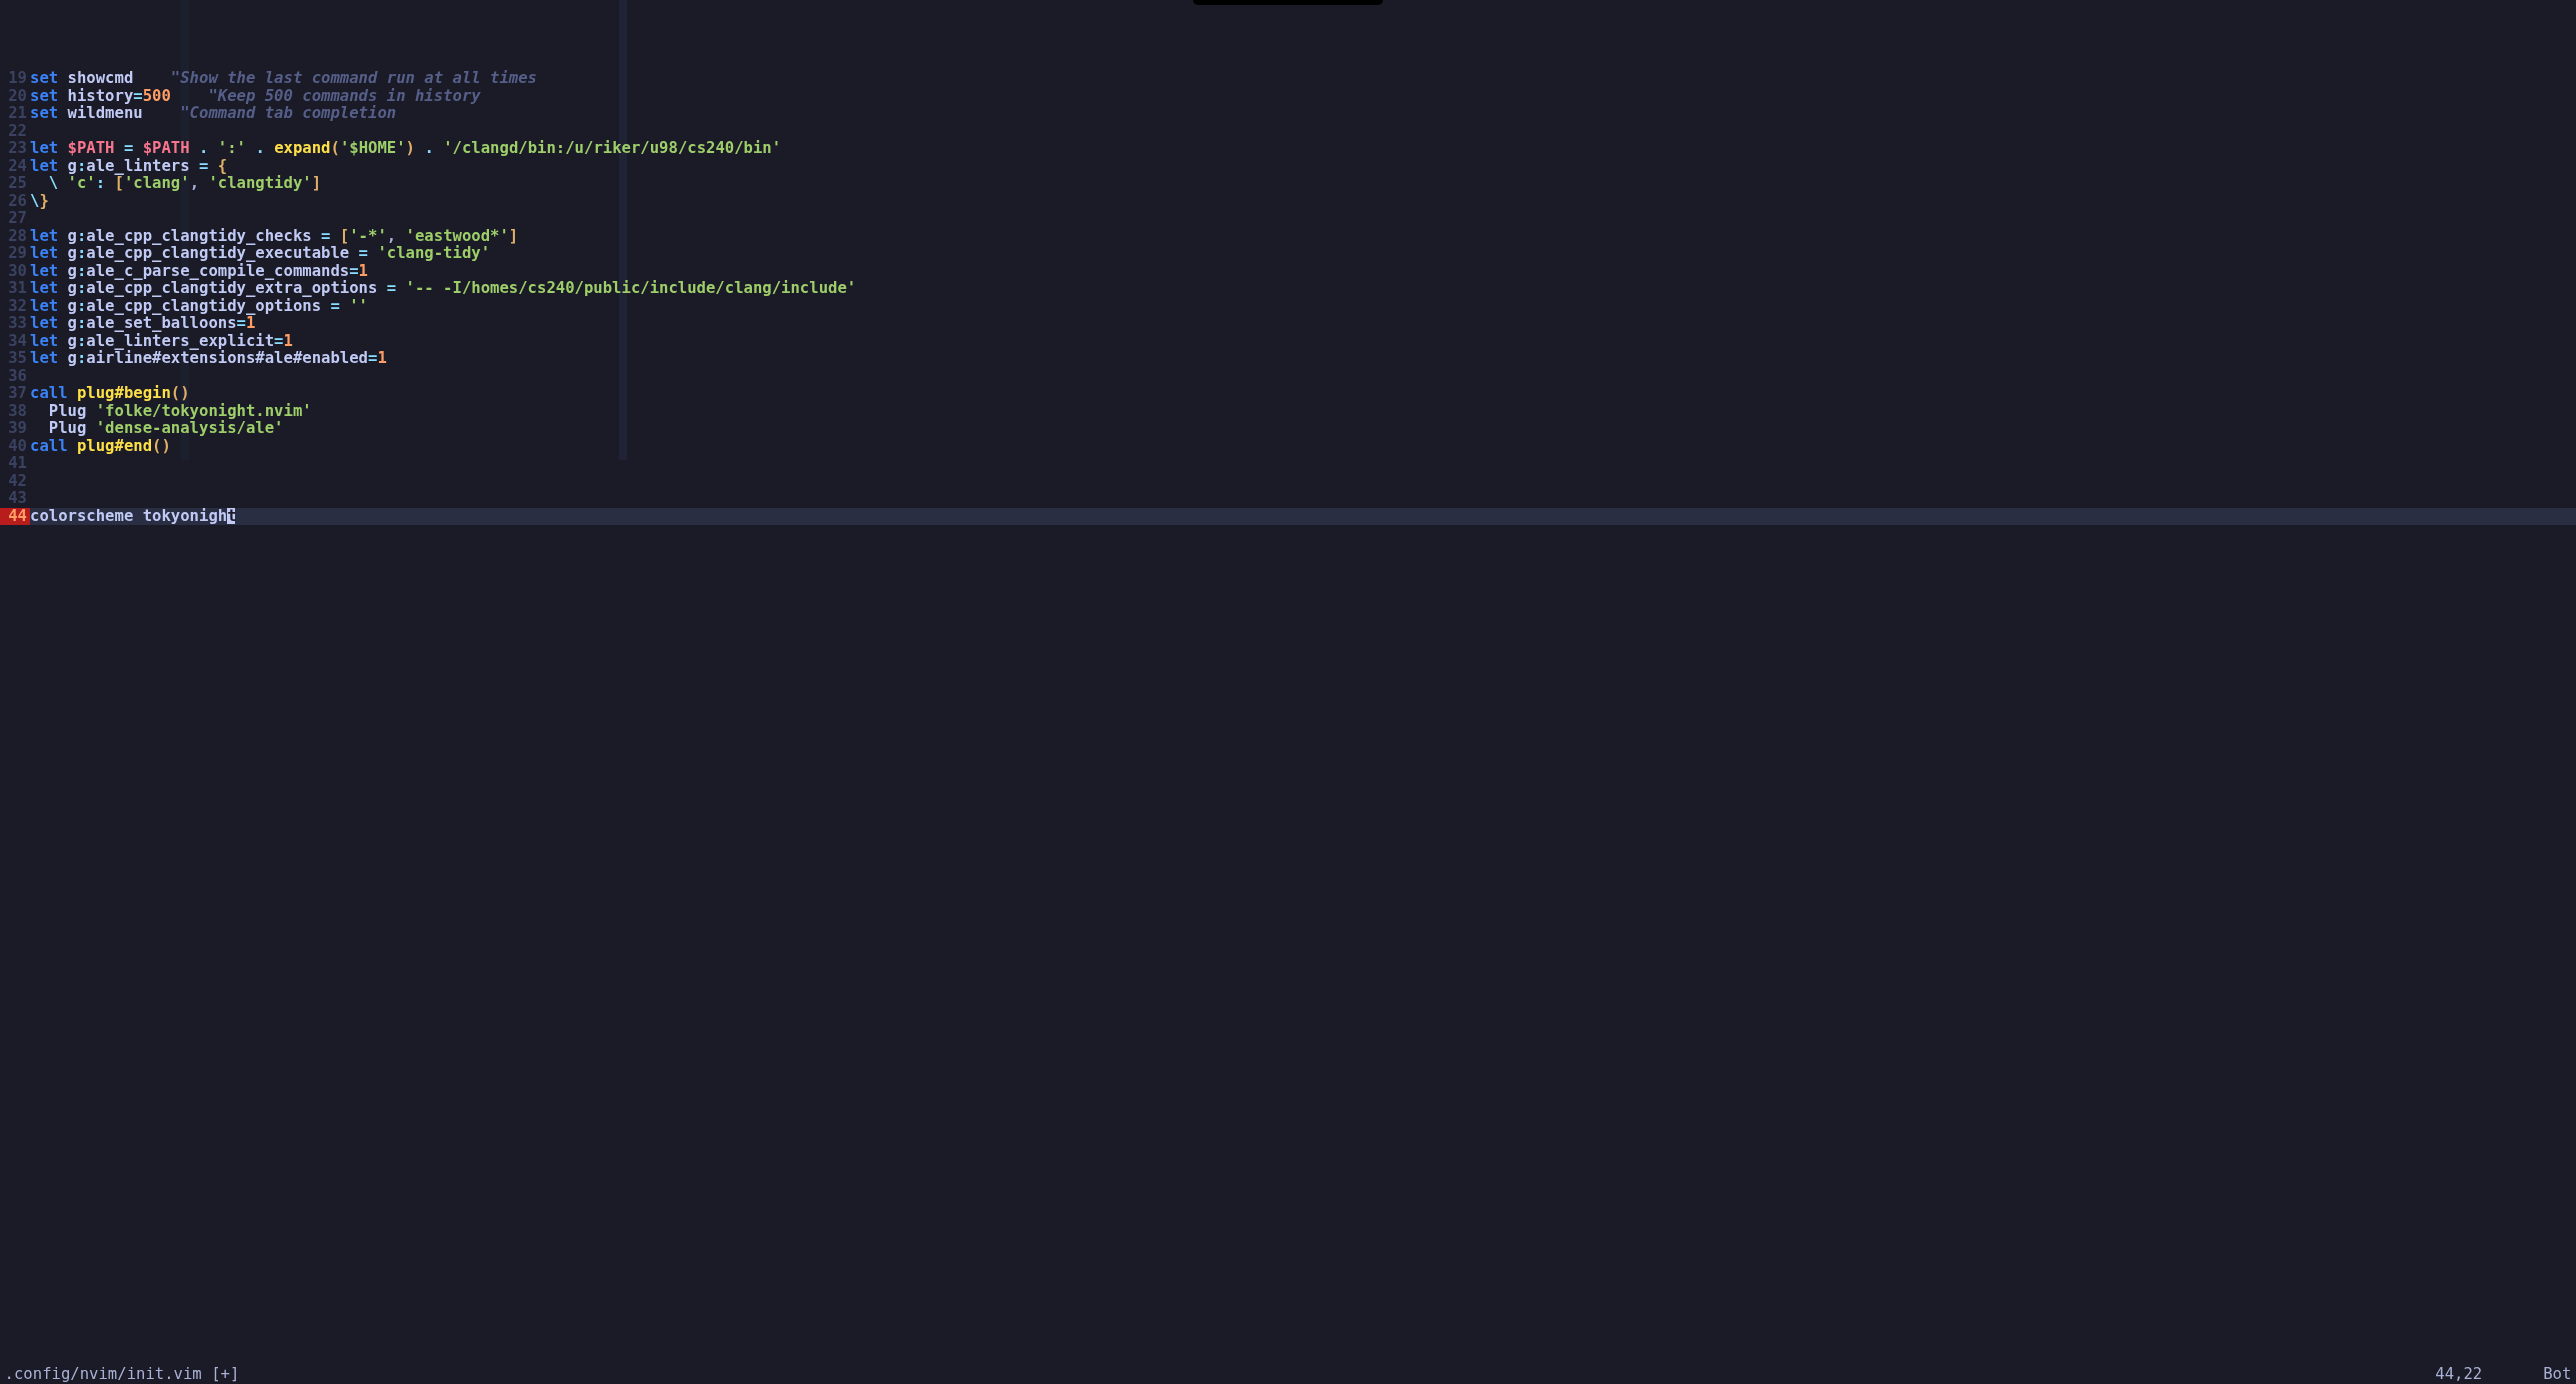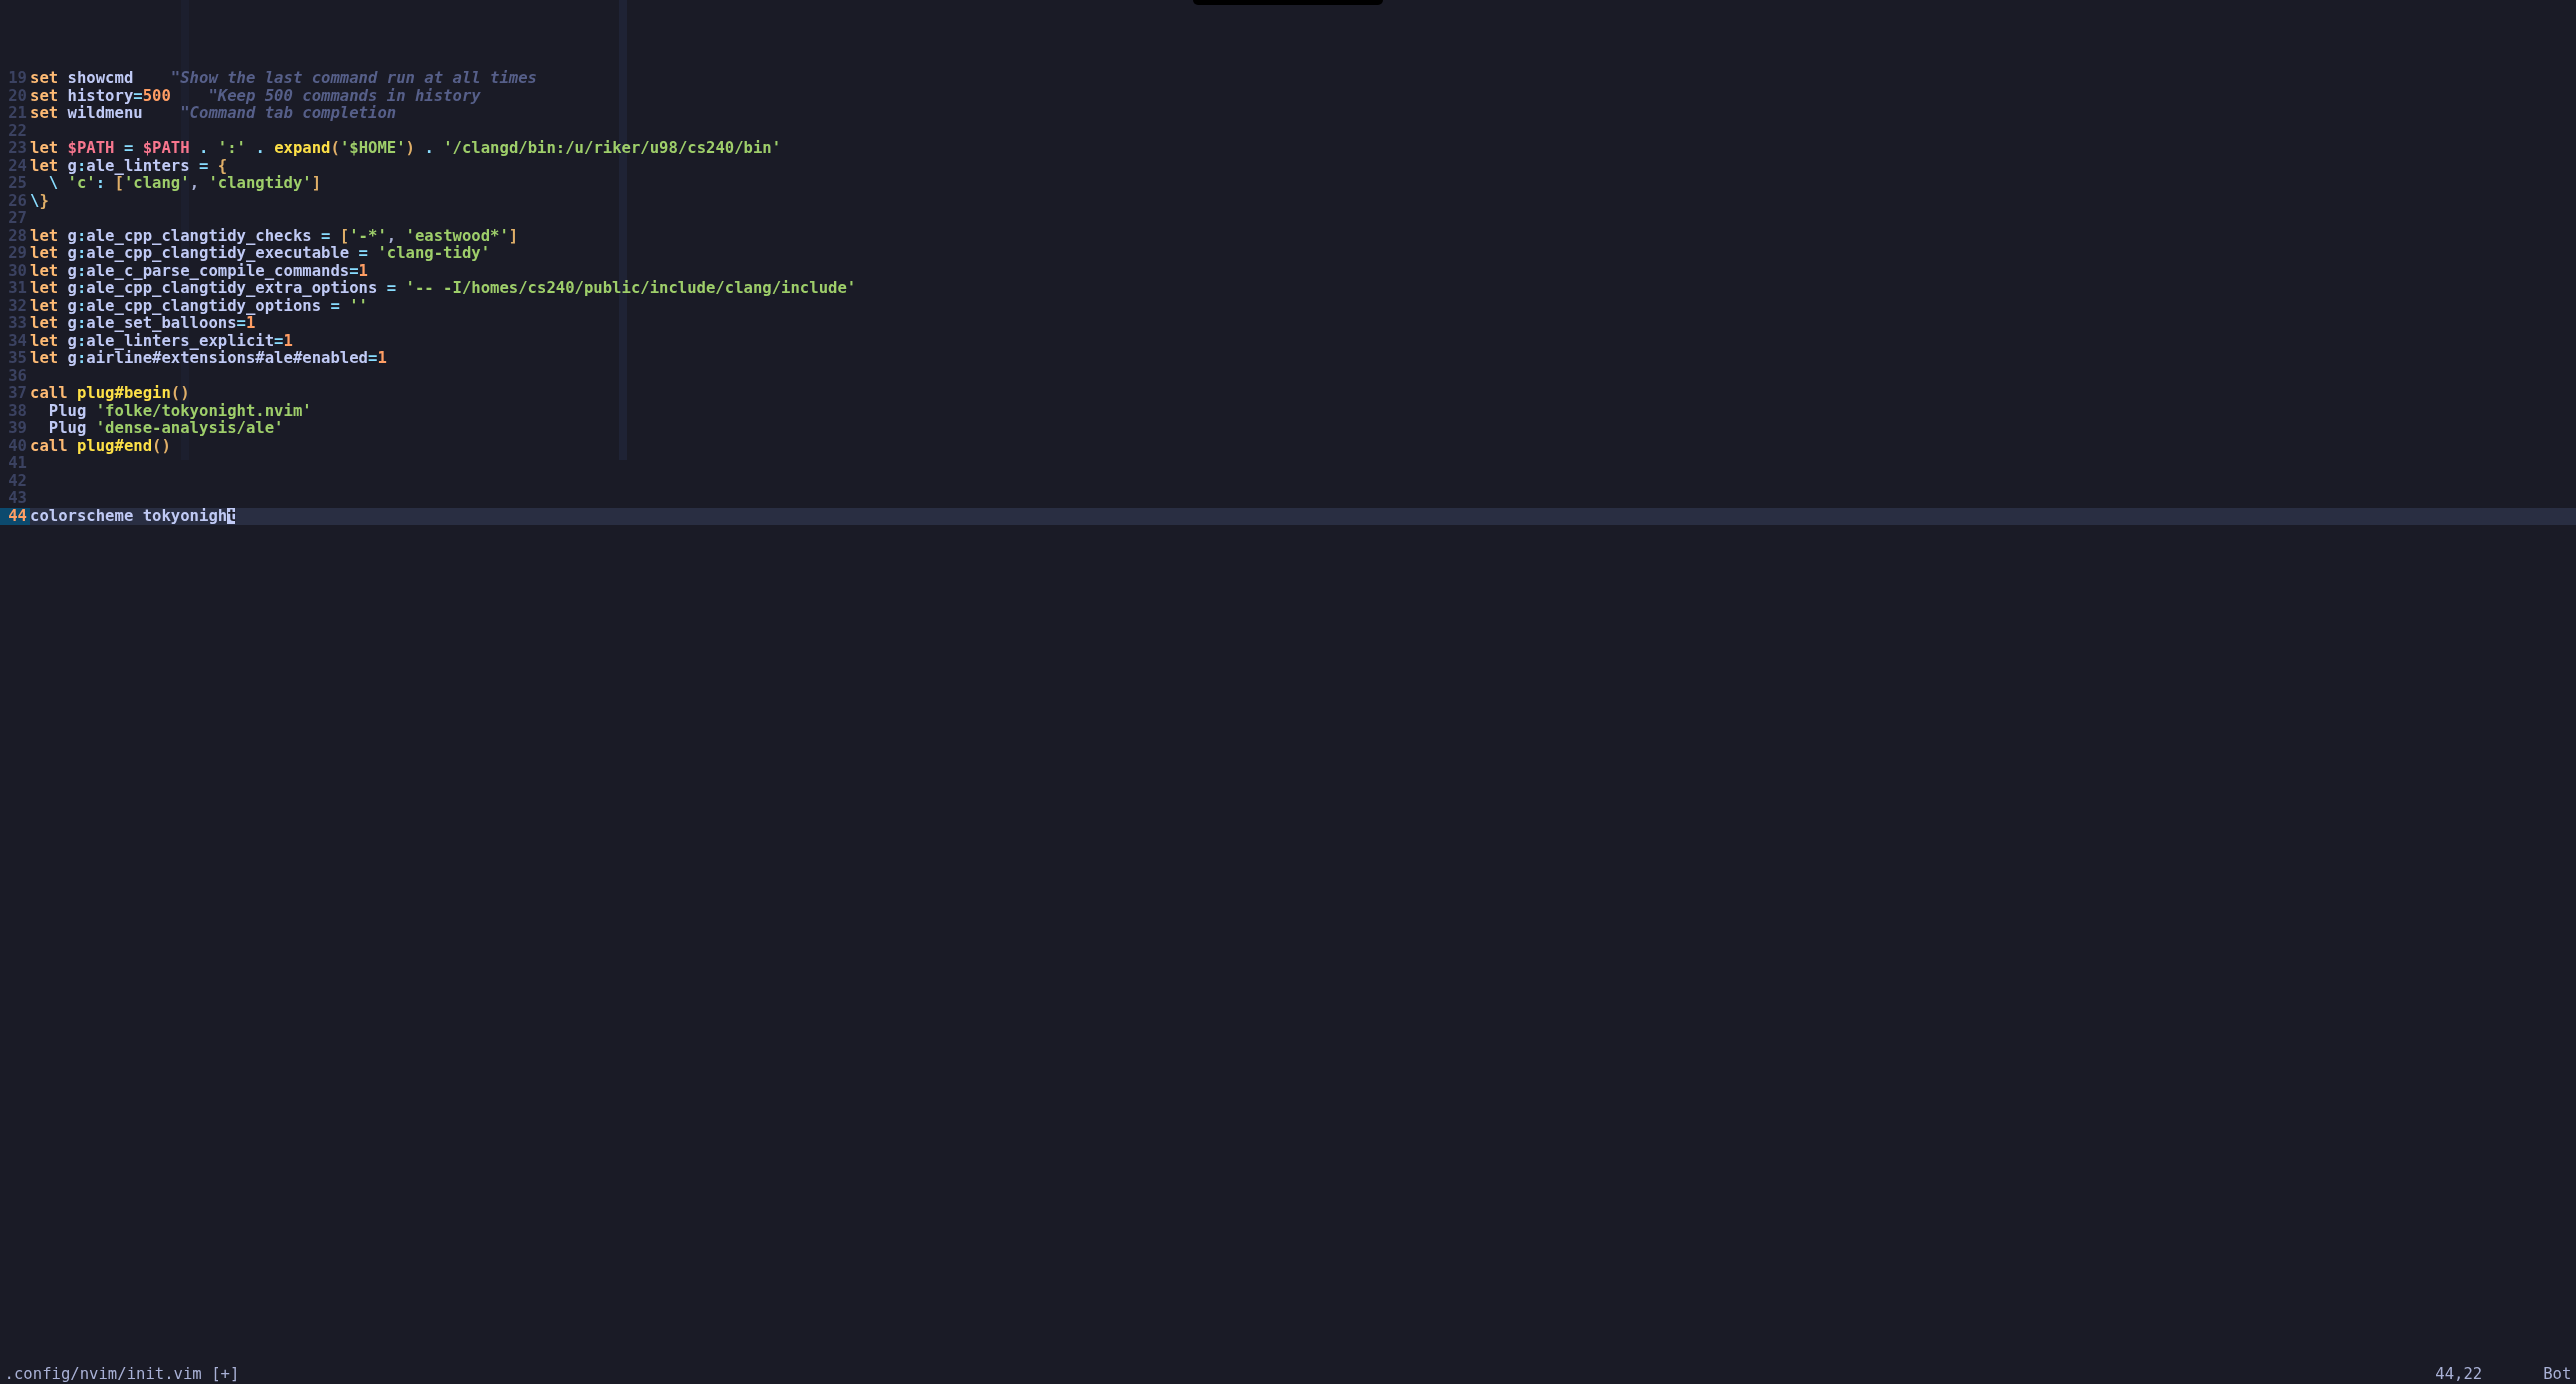--- a/index.html
+++ b/index.html
@@ -51,33 +51,33 @@
     color: #3b4261;
     flex: none;
     user-select: none;
   }
   .code {
     padding-left: 0;
     flex: none;
     white-space: pre;
   }
   .line.current {
-    background: #0c4a6e;
+    background: #b91c1c;
   }
   .line.current .gutter { color: #ff9e64; }
   .cursor-block {
     display: inline-block;
     width: 7.6px;
     height: 16.7px;
     background: #c0caf5;
     color: #1a1b26;
     vertical-align: top;
   }
   
-  .kw      { color: #fdba74; }
+  .kw      { color: #3b82f6; }
   .ident   { color: #c0caf5; }
   .num     { color: #ff9e64; }
   .str     { color: #9ece6a; }
   .comment { color: #565f89; font-style: italic; }
   .var     { color: #f7768e; text-align: center; }
   .op      { color: #89ddff; }
   .func    { color: #fde047; }
   .delim   { color: #e0af68; }
   .plain   { color: #a9b1d6; }
 

